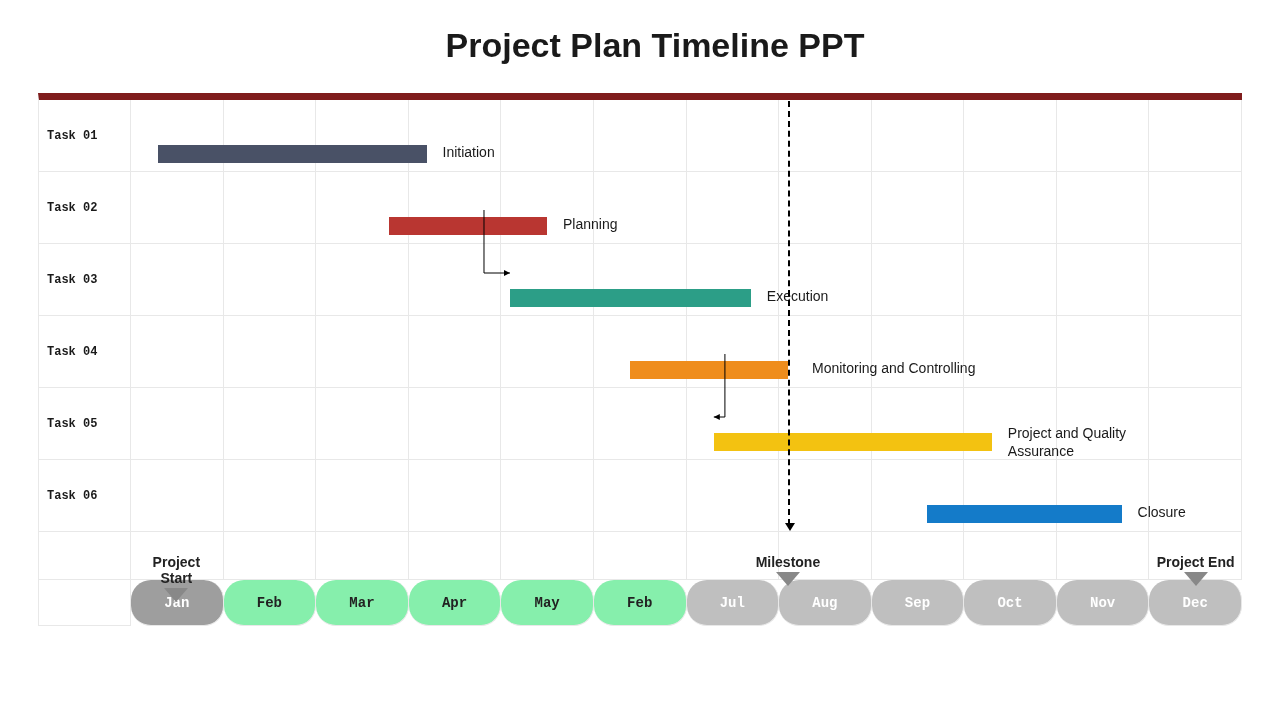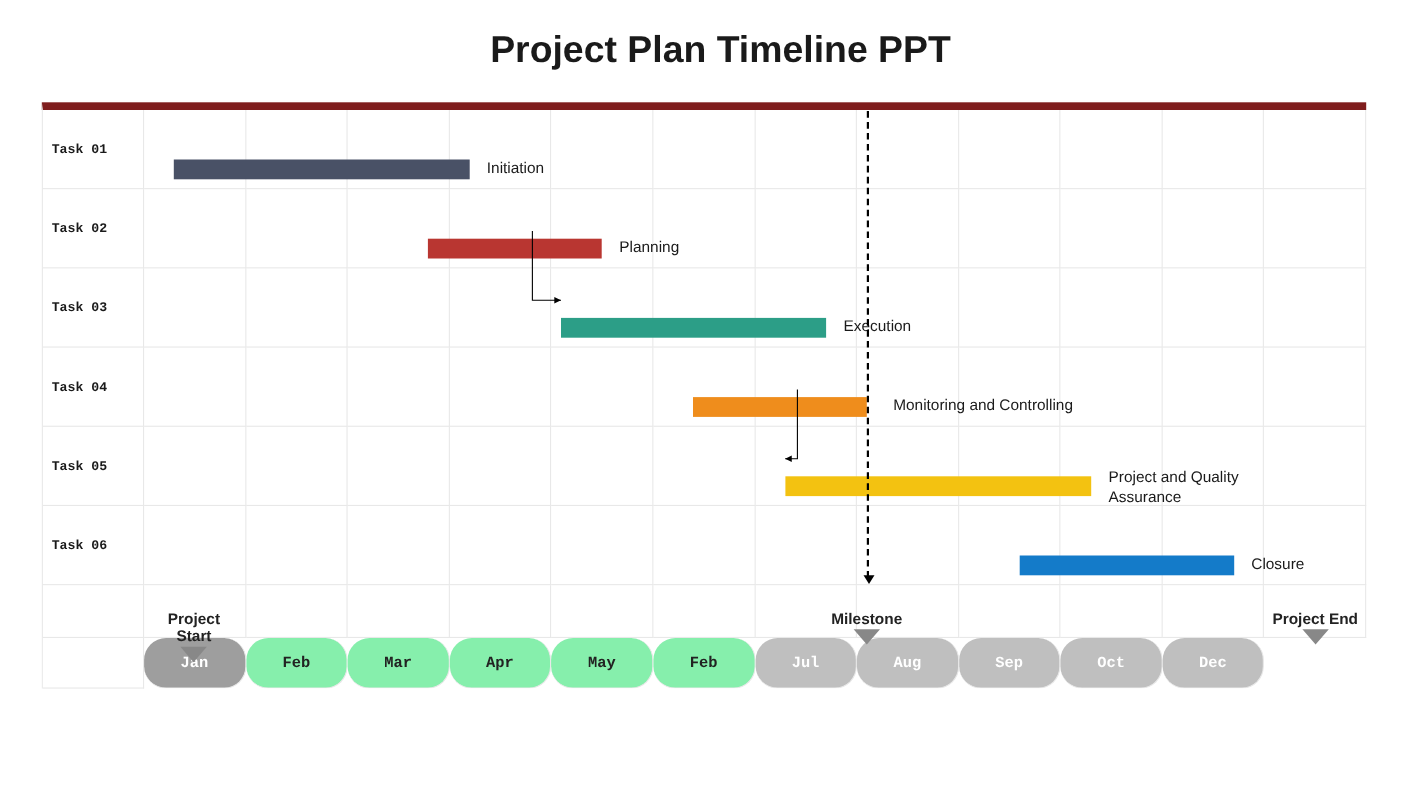--- a/index.html
+++ b/index.html
@@ -220,20 +220,21 @@
       <div class="cell axis month jan">Jan</div>
       <div class="cell axis month">Feb</div>
       <div class="cell axis month">Mar</div>
       <div class="cell axis month">Apr</div>
       <div class="cell axis month">May</div>
       <div class="cell axis month">Feb</div>
       <div class="cell axis month shade">Jul</div>
       <div class="cell axis month shade">Aug</div>
       <div class="cell axis month shade">Sep</div>
       <div class="cell axis month shade">Oct</div>
+      <div class="cell axis month shade">Nov</div>
       <div class="cell axis month shade">Dec</div>
     </div>
   <div class="bars" id="bars" style="height: 526px;">
       <div class="bar" style="top: 27px; left: 27.8px; width: 268.733px; background: rgb(73, 81, 102);"></div>
       <div class="bar-label" style="top: 26px; left: 312.533px;">Initiation</div>
       <div class="bar" style="top: 99px; left: 259.467px; width: 157.533px; background: rgb(185, 54, 49);"></div>
       <div class="bar-label" style="top: 98px; left: 433px;">Planning</div>
       <div class="bar" style="top: 171px; left: 379.933px; width: 240.933px; background: rgb(44, 158, 135);"></div>
       <div class="bar-label" style="top: 170px; left: 636.867px;">Execution</div>
       <div class="bar" style="top: 243px; left: 500.4px; width: 157.533px; background: rgb(239, 141, 28);"></div>

